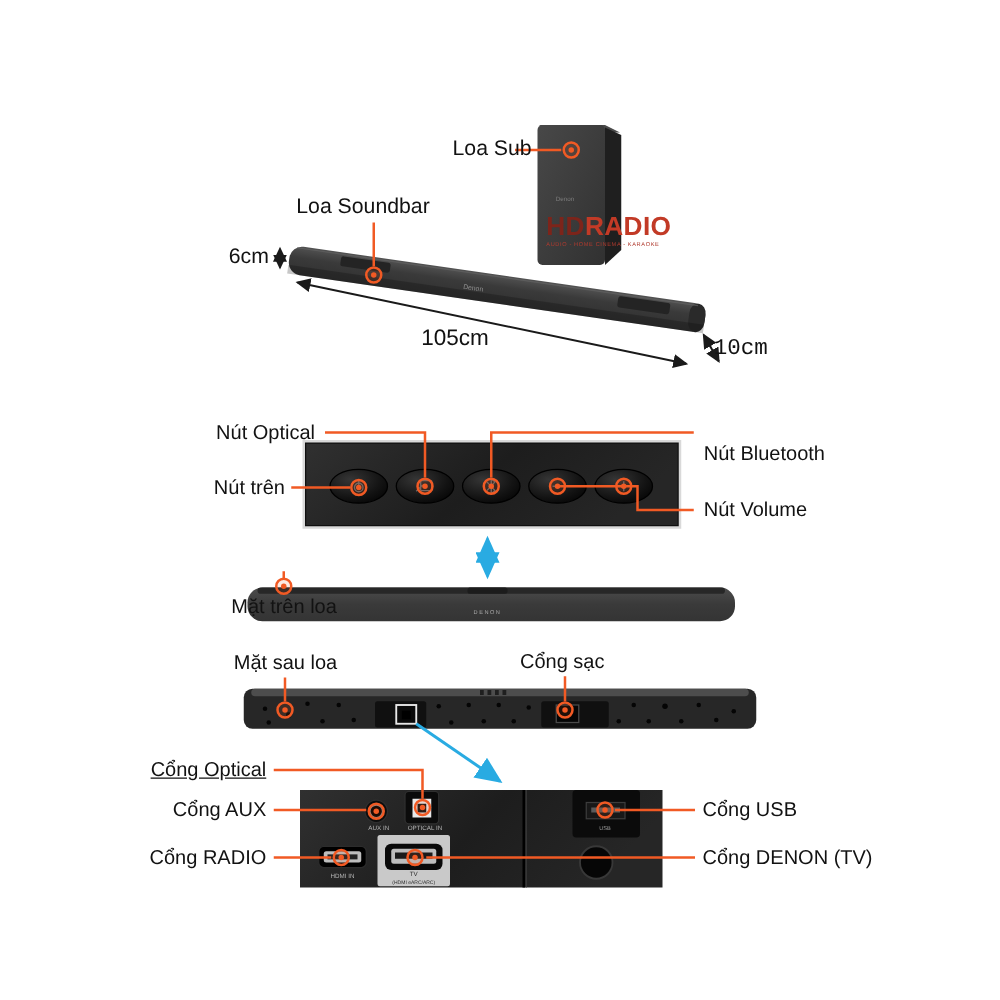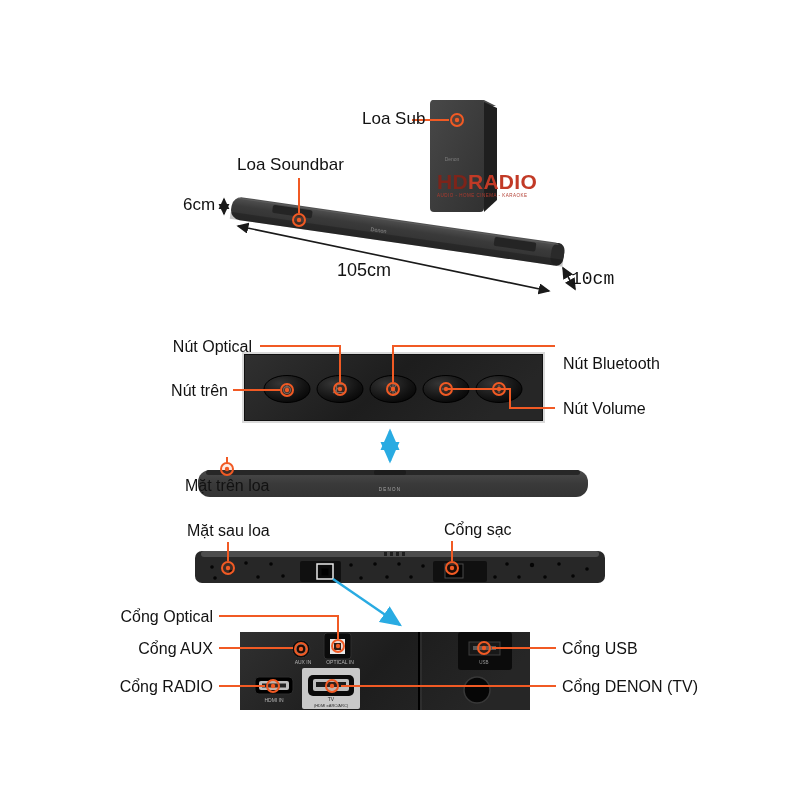--- a/index.html
+++ b/index.html
@@ -267,21 +267,21 @@
   <div class="lbl big" style="left:571px;top:270px;font-size:18px;font-family:Liberation Mono, monospace;">10cm</div>
 
 
   <div class="lbl" style="right:548px;top:338px;">Nút Optical</div>
   <div class="lbl" style="left:563px;top:355px;">Nút Bluetooth</div>
   <div class="lbl" style="right:572px;top:382px;">Nút trên</div>
   <div class="lbl" style="left:563px;top:400px;text-align:right;">Nút Volume</div>
 
   <div class="lbl" style="left:185px;top:439px;margin-top:38px;">Mặt trên loa</div>
   <div class="lbl" style="left:187px;top:522px;text-align:center;">Mặt sau loa</div>
-  <div class="lbl" style="left:444px;top:521px;">Cổng sạc</div>
-
-  <div class="lbl" style="right:587px;top:608px;">Cổng Optical</div>
+  <div class="lbl" style="left:416px;top:521px;">Cổng sạc</div>
+
+  <div class="lbl" style="right:587px;top:608px;text-decoration:underline;">Cổng Optical</div>
   <div class="lbl" style="right:587px;top:640px;">Cổng AUX</div>
   <div class="lbl" style="right:587px;top:678px;">Cổng RADIO</div>
   <div class="lbl" style="left:562px;top:640px;">Cổng USB</div>
   <div class="lbl" style="left:562px;top:678px;">Cổng DENON (TV)</div>
 
 </div>
 
 </body></html>

